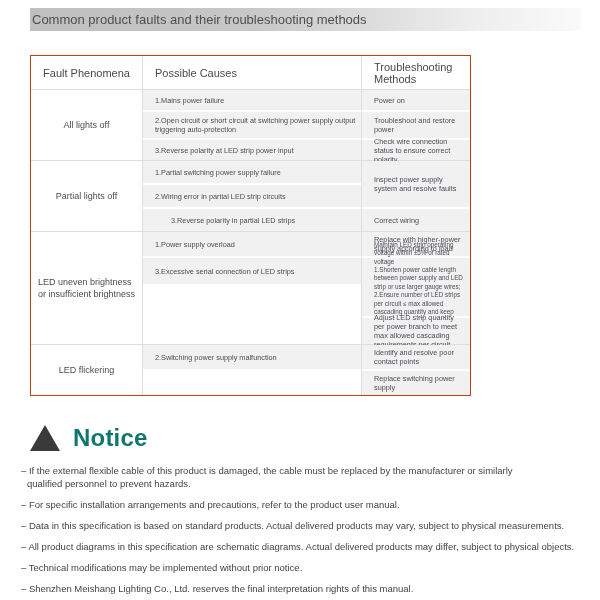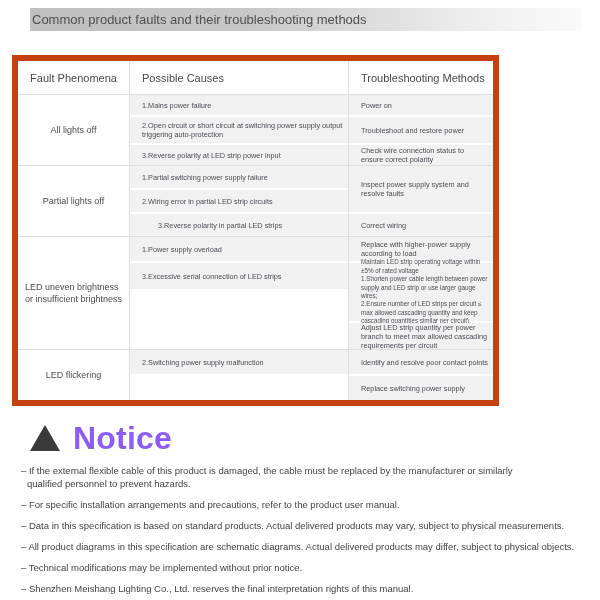--- a/index.html
+++ b/index.html
@@ -3,42 +3,42 @@
 <meta charset="utf-8">
 <style>
   html,body{margin:0;padding:0;}
   body{width:600px;height:600px;background:#ffffff;font-family:"Liberation Sans",sans-serif;position:relative;overflow:hidden;}
 
   .title-bar{position:absolute;left:30px;top:8px;width:551px;height:23px;
     background:linear-gradient(90deg,#bfbfbf 0%,#c7c7c7 40%,#ececec 78%,#fafafa 100%);
     display:flex;align-items:center;}
   .title-text{font-size:13px;color:#4f4f52;padding-left:2px;}
 
-  .fault-table{position:absolute;left:12px;top:55px;width:487px;border:6px solid #c2410c;background:#fff;box-sizing:border-box;}
+  .fault-table{position:absolute;left:30px;top:55px;width:441px;border:1px solid #c2410c;background:#fff;box-sizing:border-box;}
   .t-row{display:grid;grid-template-columns:112px 219px 1fr;}
   .t-head{height:33px;border-bottom:1px solid #dedede;}
   .hc{display:flex;align-items:center;font-size:11px;color:#48484e;}
   .hc-fault{justify-content:center;border-right:1px solid #dedede;}
   .hc-cause{padding-left:12px;border-right:1px solid #dedede;}
   .hc-method{padding-left:12px;}
   .t-group + .t-group{border-top:1px solid #dedede;}
   .fc{display:flex;align-items:center;justify-content:center;background:#fff;border-right:1px solid #dedede;
     font-size:9px;color:#4c4c54;}
   .fc span{white-space:pre-line;text-align:left;line-height:12px;}
   .stack{display:flex;flex-direction:column;gap:2px;background:#fff;}
   .stack.causes{border-right:1px solid #dedede;}
   .cell{background:#f1f1f2;display:flex;align-items:center;box-sizing:border-box;flex:0 0 auto;
     padding:0 5px 0 12px;font-size:7.3px;line-height:9px;color:#4c4c54;}
   .cell.small{font-size:6.3px;line-height:8.4px;white-space:pre-line;padding-right:4px;}
 
   .notice{position:absolute;left:21px;top:423px;width:567px;}
   .notice-head{display:flex;align-items:center;gap:13px;margin-left:9px;height:30px;}
   .tri{width:0;height:0;border-left:15px solid transparent;border-right:15px solid transparent;
     border-bottom:26px solid #3a3a3c;display:inline-block;}
-  .notice-title{font-size:32px;font-weight:700;color:#8b5cf6;letter-spacing:.2px;}
+  .notice-title{font-size:24px;font-weight:700;color:#0f766e;letter-spacing:.2px;}
   .notice-list{margin-top:12px;}
   .notice-item{font-size:9.5px;line-height:12.5px;color:#434349;margin-bottom:8.5px;
     white-space:pre-line;padding-left:6px;text-indent:-6px;}
 </style>
 </head>
 <body>
 
 <div class="page">
 
   <div class="title-bar">

